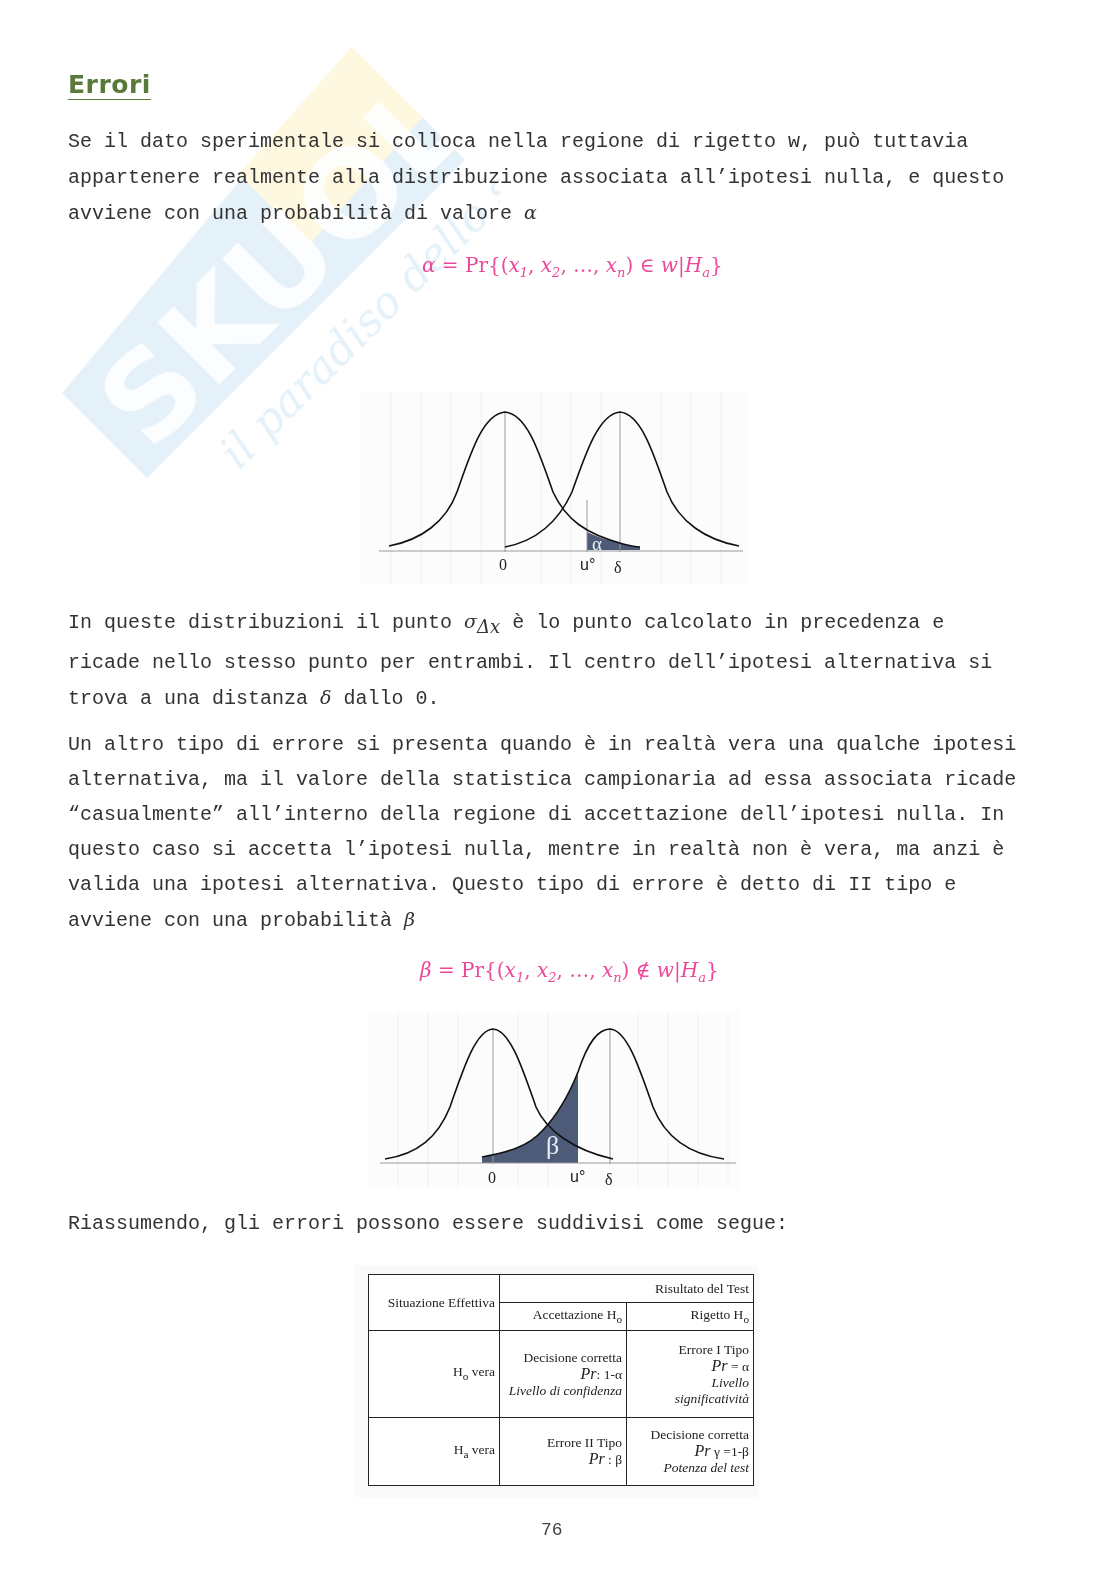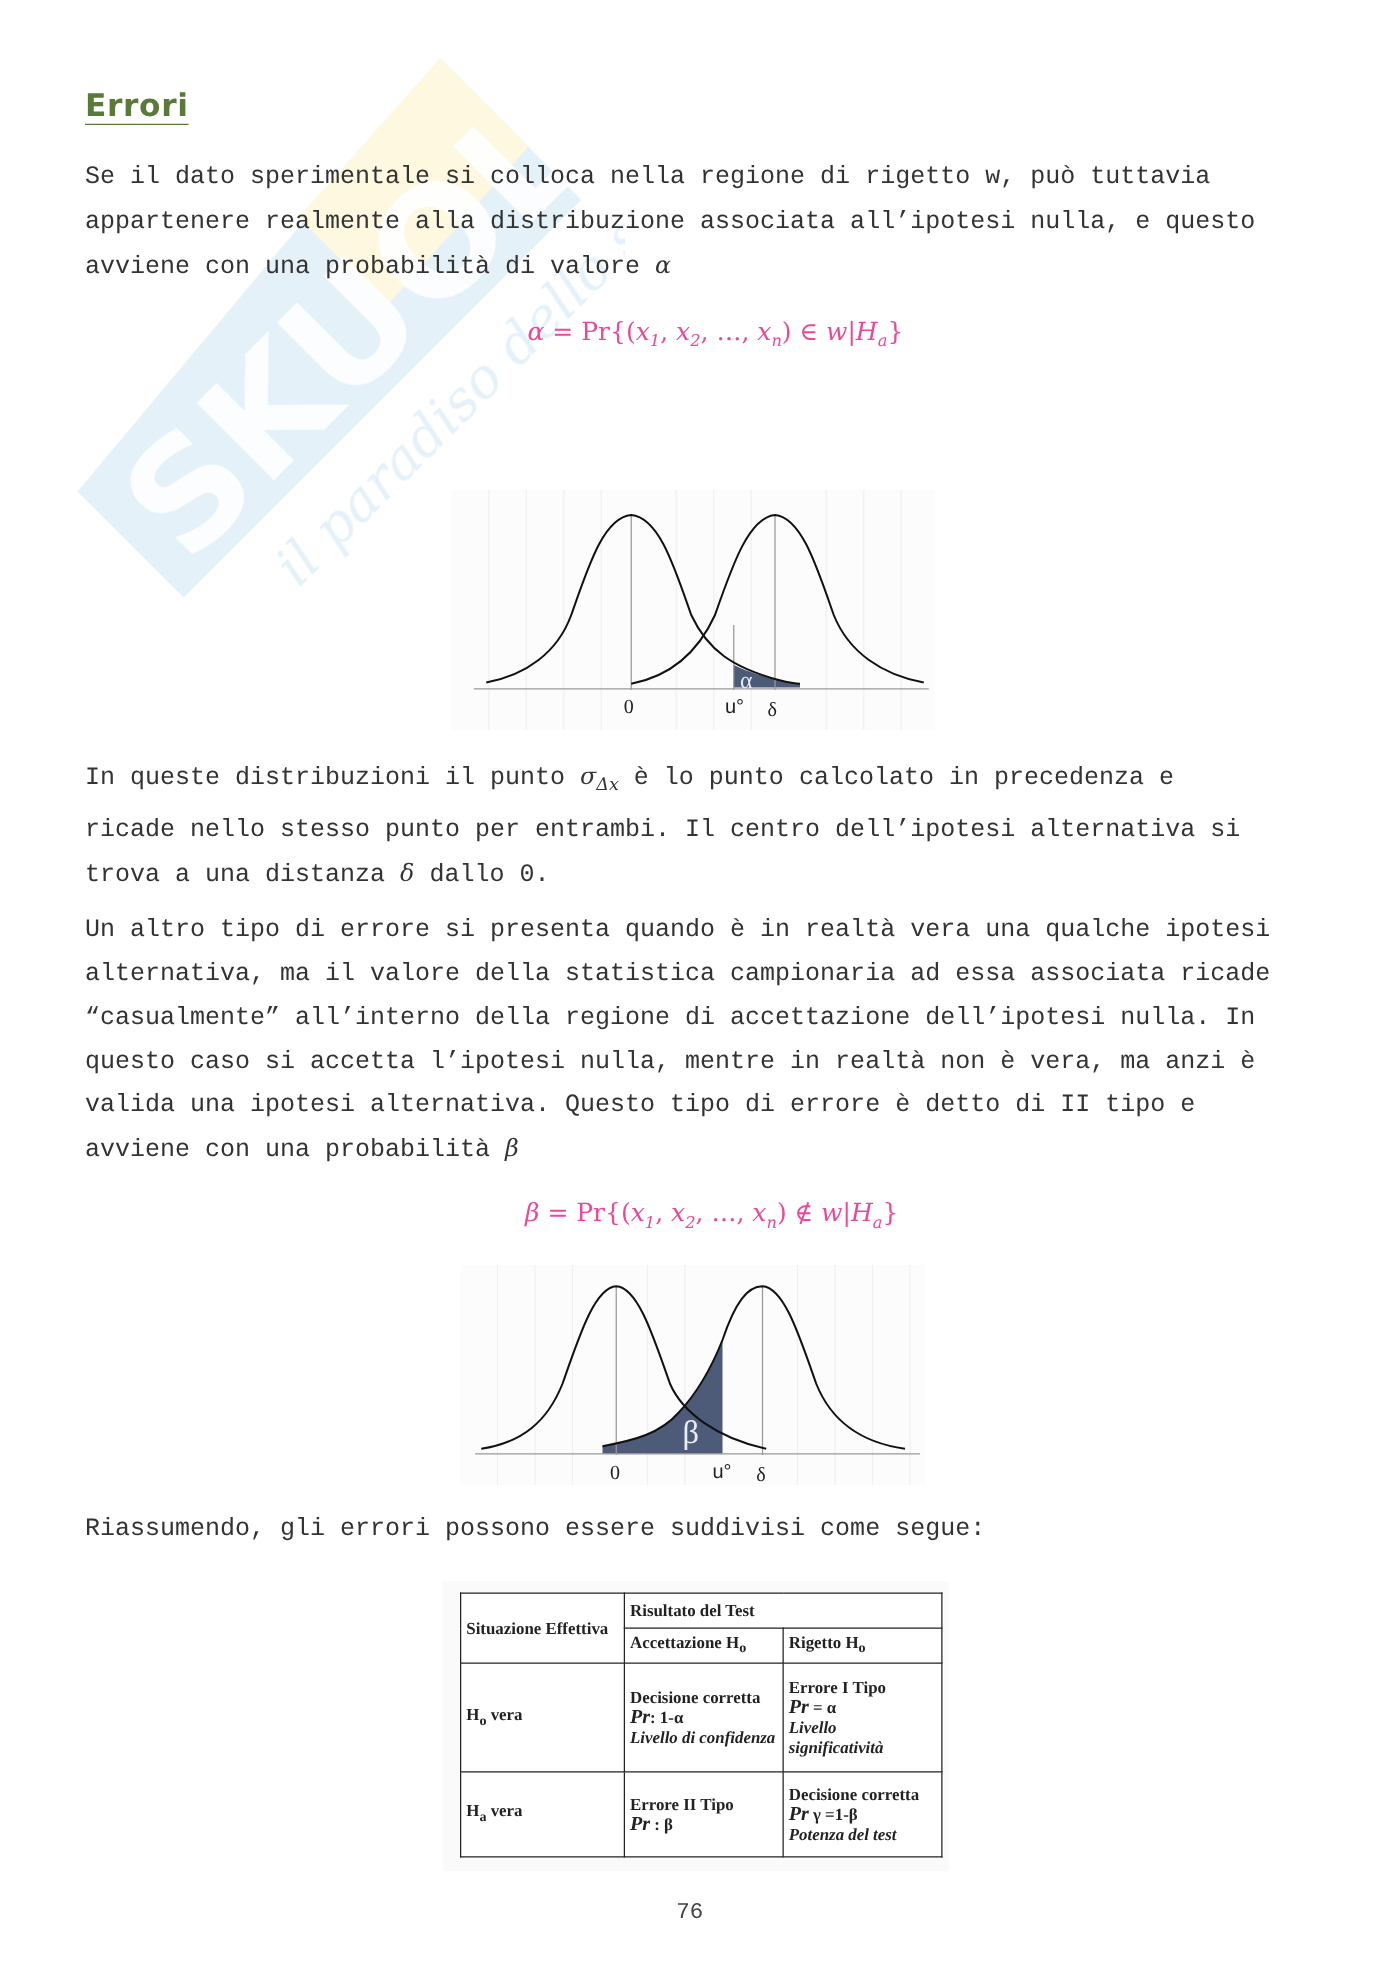--- a/index.html
+++ b/index.html
@@ -8,21 +8,21 @@
   .watermark { position: absolute; left: 20px; top: 40px; width: 480px; height: 480px; pointer-events: none; z-index: 0; }
   .heading { position: absolute; left: 68px; top: 70px; font-family: "DejaVu Sans", sans-serif; font-weight: 700; font-size: 25px; color: #5a7a3a; text-decoration: underline; text-underline-offset: 6px; text-decoration-thickness: 1px; letter-spacing: 0.5px; z-index: 1; }
   .para { position: absolute; left: 68px; font-family: "Liberation Mono", monospace; font-size: 20px; line-height: 35.5px; color: #333; white-space: pre; z-index: 1; }
   .para .ital { font-family: "DejaVu Serif", serif; font-style: italic; font-size: 19px; }
   .formula { position: absolute; font-family: "DejaVu Serif", serif; font-size: 20px; color: #ec4899; white-space: nowrap; z-index: 1; }
   .formula i { font-style: italic; }
   .formula sub { font-size: 13px; font-style: italic; }
   .chart { position: absolute; z-index: 1; }
   .tbl-wrap { position: absolute; left: 354px; top: 1265px; width: 405px; height: 232px; background: #fafafa; z-index: 1; }
   table.err { position: absolute; left: 14px; top: 9px; border-collapse: collapse; font-family: "Liberation Serif", serif; font-size: 13.5px; color: #222; background: #fff; }
-  table.err td, table.err th { border: 1.5px solid #222; text-align: left; vertical-align: middle; font-weight: bold; padding: 0 4px; line-height: 16px; }
+  table.err td, table.err th { border: 1.5px solid #222; text-align: right; vertical-align: middle; font-weight: normal; padding: 0 4px; line-height: 16px; }
   .it { font-style: italic; }
   .pr { font-style: italic; font-size: 16px; }
   .pagenum { position: absolute; left: 541px; top: 1520px; font-family: "Liberation Mono", monospace; font-size: 18px; color: #444; z-index: 1; }
 </style>
 </head>
 <body>
 
 <div class="page">
 
   <svg class="watermark" viewBox="0 0 480 480">
@@ -63,21 +63,21 @@
     <line x1="259" y1="20" x2="259" y2="160" stroke="#999" stroke-width="1"></line>
     <line x1="18" y1="159" x2="382" y2="159" stroke="#999" stroke-width="1"></line>
     <path d="M28,154 C60,148 85,130 96,100 C110,60 122,22 144,20 C166,22 178,60 192,100 C205,128 225,142 262,152 C270,154 276,155 279,155" fill="none" stroke="#111" stroke-width="1.6"></path>
     <path d="M144,155 C170,150 195,135 211,100 C225,60 238,22 259,20 C280,22 292,60 306,100 C318,130 345,148 378,154" fill="none" stroke="#111" stroke-width="1.6"></path>
     <text x="231" y="158" font-family="Liberation Serif, serif" font-size="19" fill="#e8ecf5">α</text>
     <text x="138" y="178" font-family="Liberation Serif, serif" font-size="16" fill="#222">0</text>
     <text x="219" y="178" font-family="Liberation Sans, sans-serif" font-size="16" fill="#222">u°</text>
     <text x="253" y="181" font-family="Liberation Serif, serif" font-size="16" fill="#222">δ</text>
   </svg>
 
-  <div class="para" style="top:604px;"><span>In queste distribuzioni il punto </span><span class="ital">σ</span><sub class="ital" style="font-size:14px;">Δx</sub><span> è lo punto calcolato in precedenza e</span>
+  <div class="para" style="top:604px;"><span>In queste distribuzioni il punto </span><span class="ital">σ</span><sub class="ital" style="font-size:18px;">Δx</sub><span> è lo punto calcolato in precedenza e</span>
 <span>ricade nello stesso punto per entrambi. Il centro dell’ipotesi alternativa si</span>
 <span>trova a una distanza </span><span class="ital">δ</span><span> dallo 0.</span></div>
 
   <div class="para" style="top:727px; line-height:35px;"><span>Un altro tipo di errore si presenta quando è in realtà vera una qualche ipotesi</span>
 <span>alternativa, ma il valore della statistica campionaria ad essa associata ricade</span>
 <span>“casualmente” all’interno della regione di accettazione dell’ipotesi nulla. In</span>
 <span>questo caso si accetta l’ipotesi nulla, mentre in realtà non è vera, ma anzi è</span>
 <span>valida una ipotesi alternativa. Questo tipo di errore è detto di II tipo e</span>
 <span>avviene con una probabilità </span><span class="ital">β</span></div>
 

